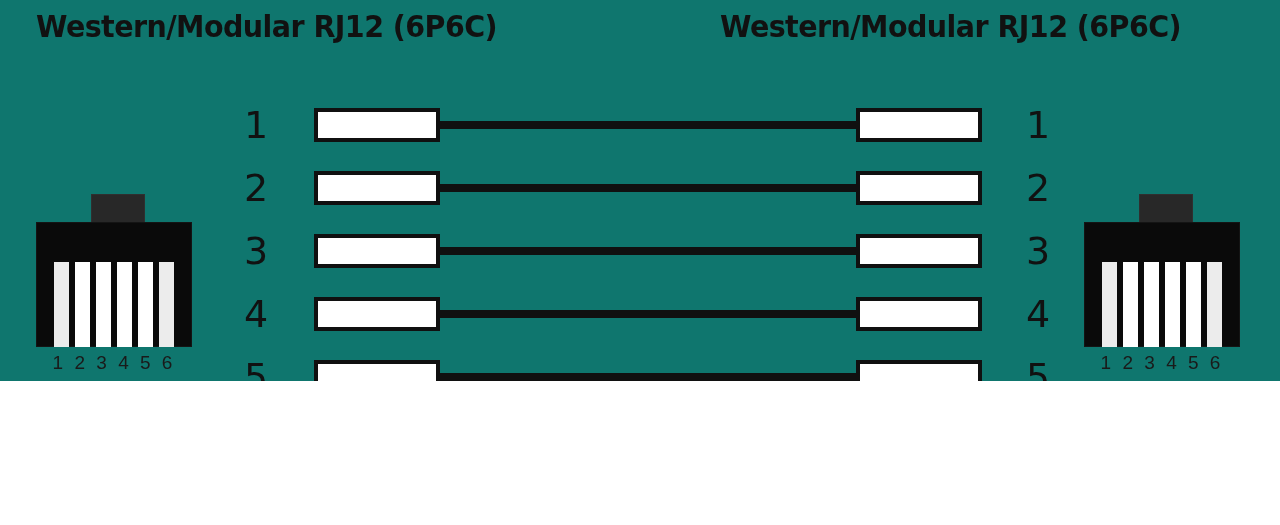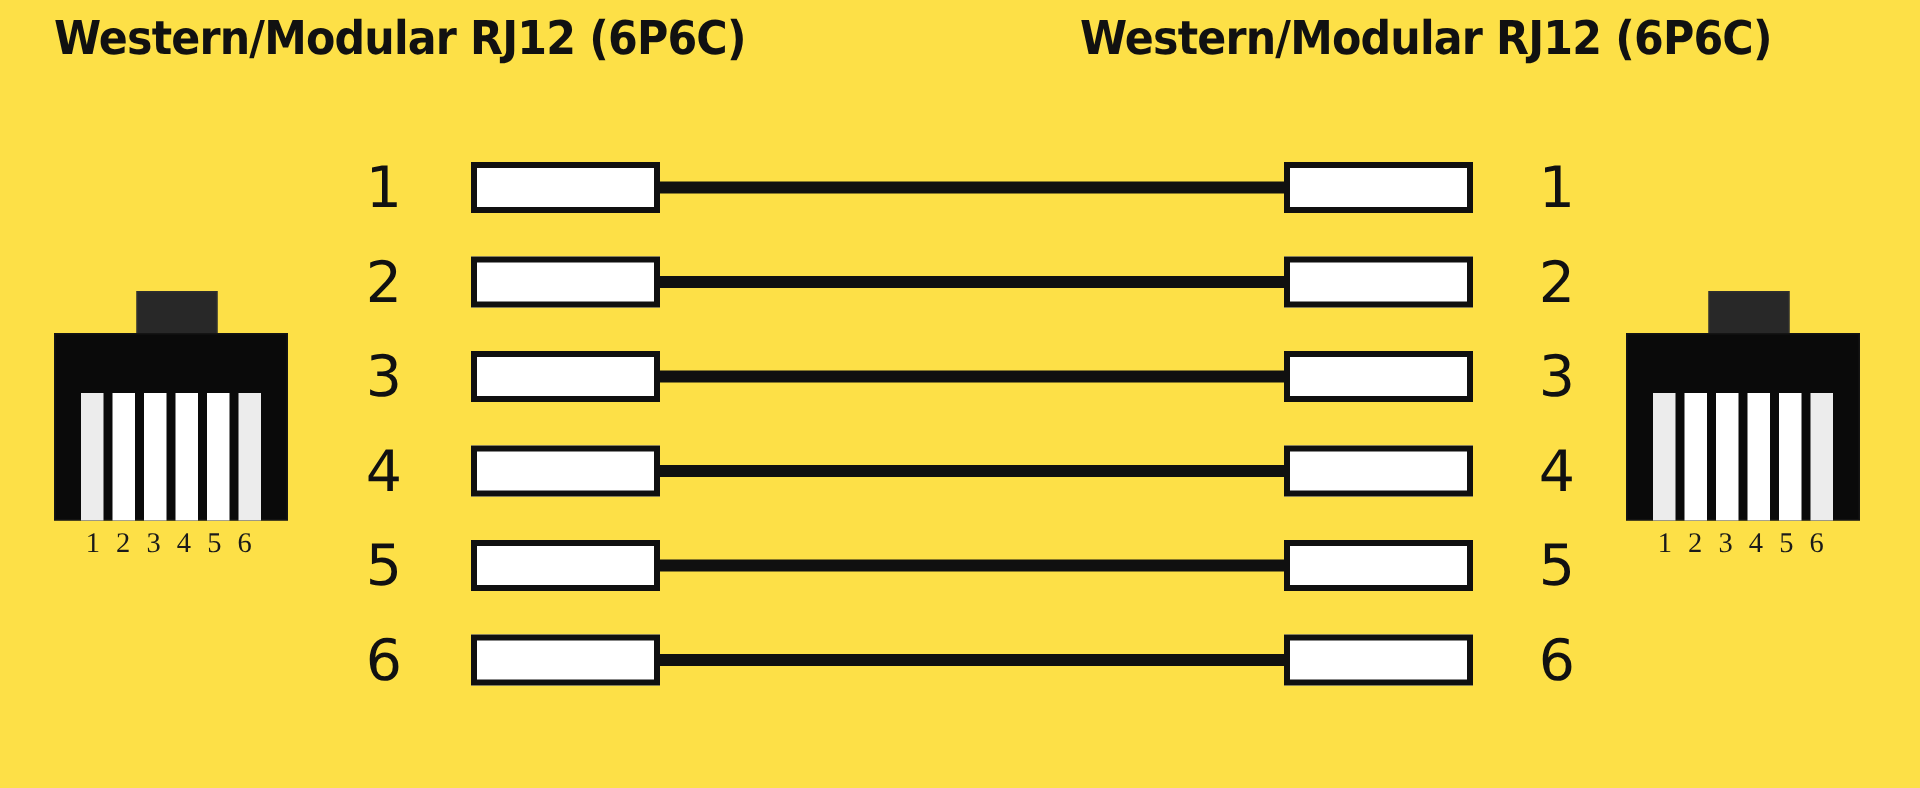--- a/index.html
+++ b/index.html
@@ -9,22 +9,22 @@
     background: #ffffff;
   }
   body {
     font-family: "Liberation Sans", sans-serif;
     -webkit-font-smoothing: antialiased;
   }
 
   #canvas {
     position: relative;
     width: 1280px;
-    height: 525px;
-    background: #fde047;
+    height: 381px;
+    background: #0f766e;
     overflow: hidden;
   }
 
   
   .title {
     position: absolute;
     top: 8px;
     font-family: "DejaVu Sans", sans-serif;
     font-size: 31px;
     font-weight: bold;
@@ -82,21 +82,21 @@
     background: #ffffff;
   }
   .conn-pin.edge { background: #ececec; }
 
   .conn-labels {
     position: absolute;
     left: 0;
     top: 160px;
     width: 156px;
     text-align: center;
-    font-family: Liberation Serif, serif;
+    font-family: Liberation Sans, sans-serif;
     font-size: 19px;
     font-weight: normal;
     color: #1a1a1a;
     letter-spacing: 3px;
     white-space: nowrap;
   }
 
   
   .pin-row {
     position: absolute;

